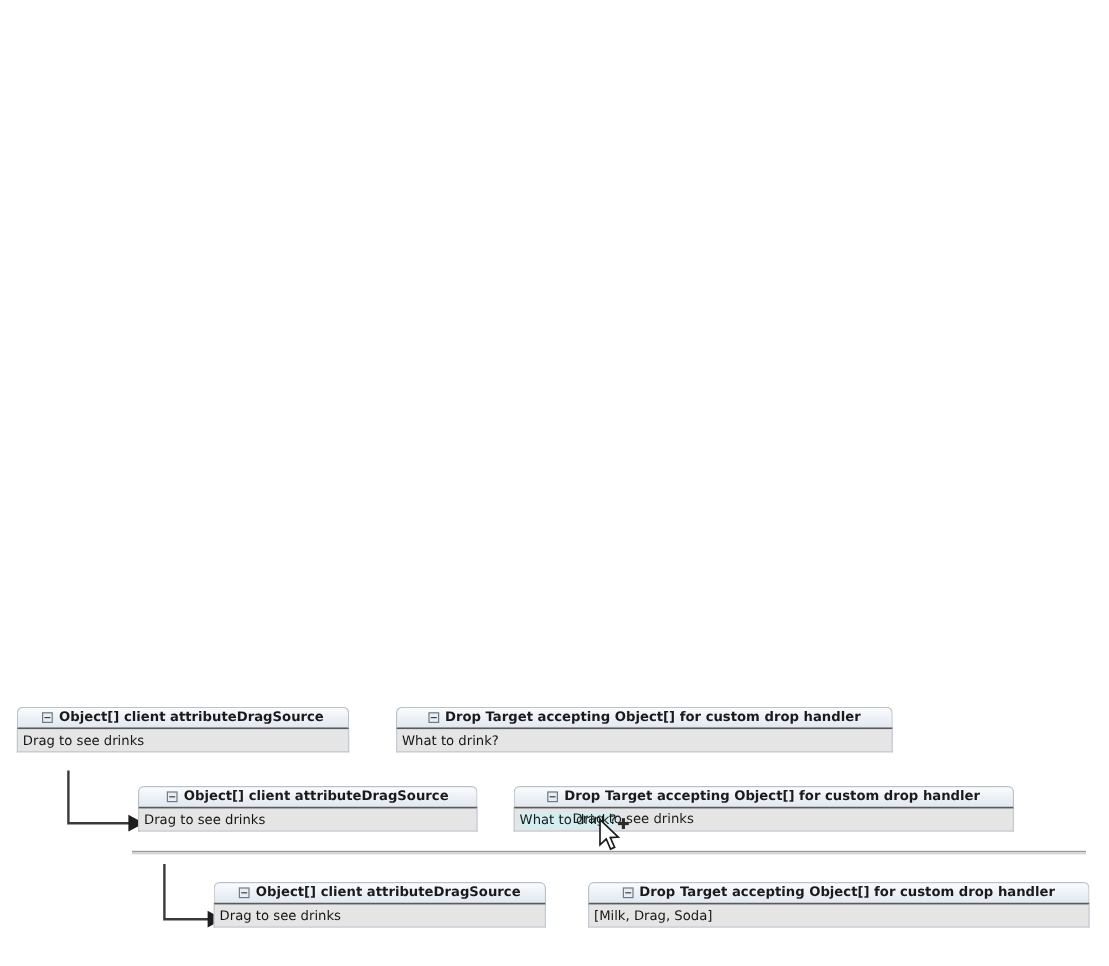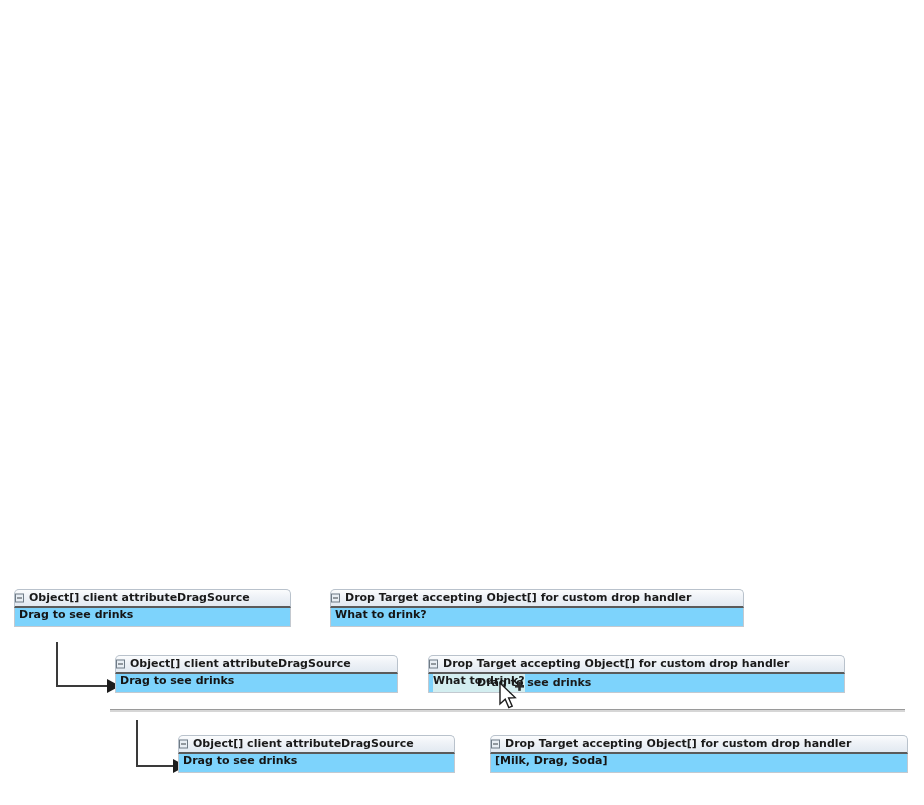--- a/index.html
+++ b/index.html
@@ -34,21 +34,21 @@
     position: relative;
     box-sizing: border-box;
     height: 19px;
     border: 1px solid #b9c2cc;
     border-bottom: 2px solid #5a5a5a;
     border-top-left-radius: 5px;
     border-top-right-radius: 5px;
     background: linear-gradient(to bottom, #fbfcfd 0%, #eef2f7 45%, #e2e9f1 100%);
     display: flex;
     align-items: center;
-    justify-content: flex-start;
+    justify-content: center;
     overflow: hidden;
   }
   .panel-header .hdr-inner {
     display: flex;
     align-items: center;
     gap: 5px;
     transform: translateY(-0.5px);
   }
   .collapse-icon {
     display: inline-block;
@@ -75,26 +75,26 @@
     color: #1a1a1a;
     white-space: nowrap;
     letter-spacing: 0px;
     line-height: 12px;
   }
   .panel-body {
     box-sizing: border-box;
     height: 19px;
     border: 1px solid #c3c9d0;
     border-top: none;
-    background: #7dd3fc;
+    background: #e5e5e5;
     display: flex;
+    align-items: center;
     padding-left: 4px;
     position: relative;
     overflow: visible;
-    font-weight: bold;
   }
   .body-text {
     font-size: 11px;
     color: #151515;
     white-space: nowrap;
     line-height: 13px;
   }
   .body-text.selected {
     background: #d3eef0;
     color: #1a1a1a;

